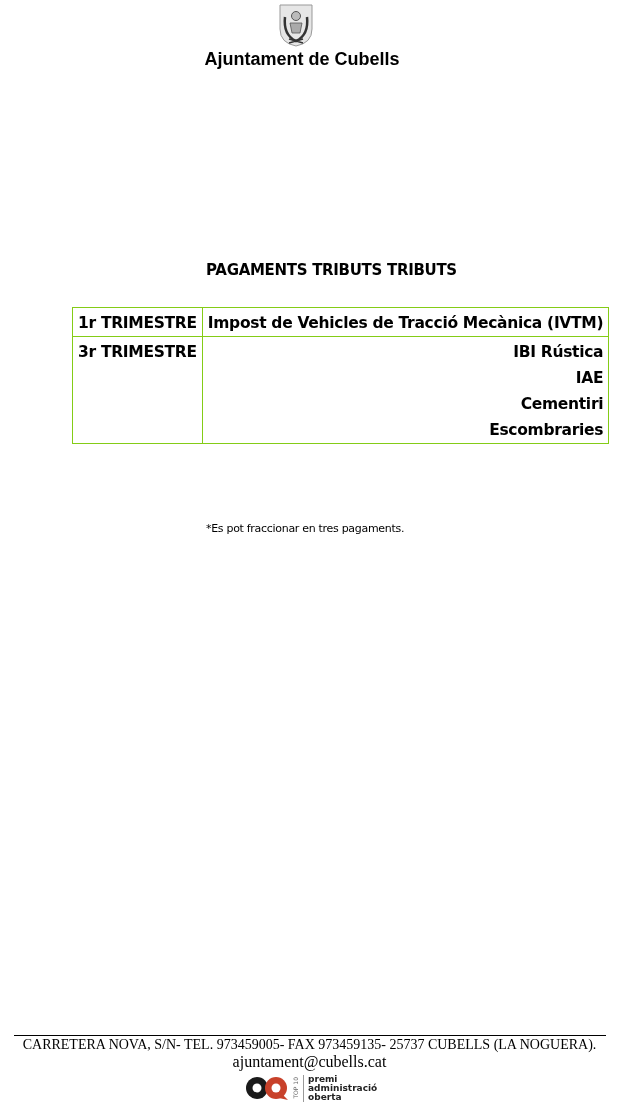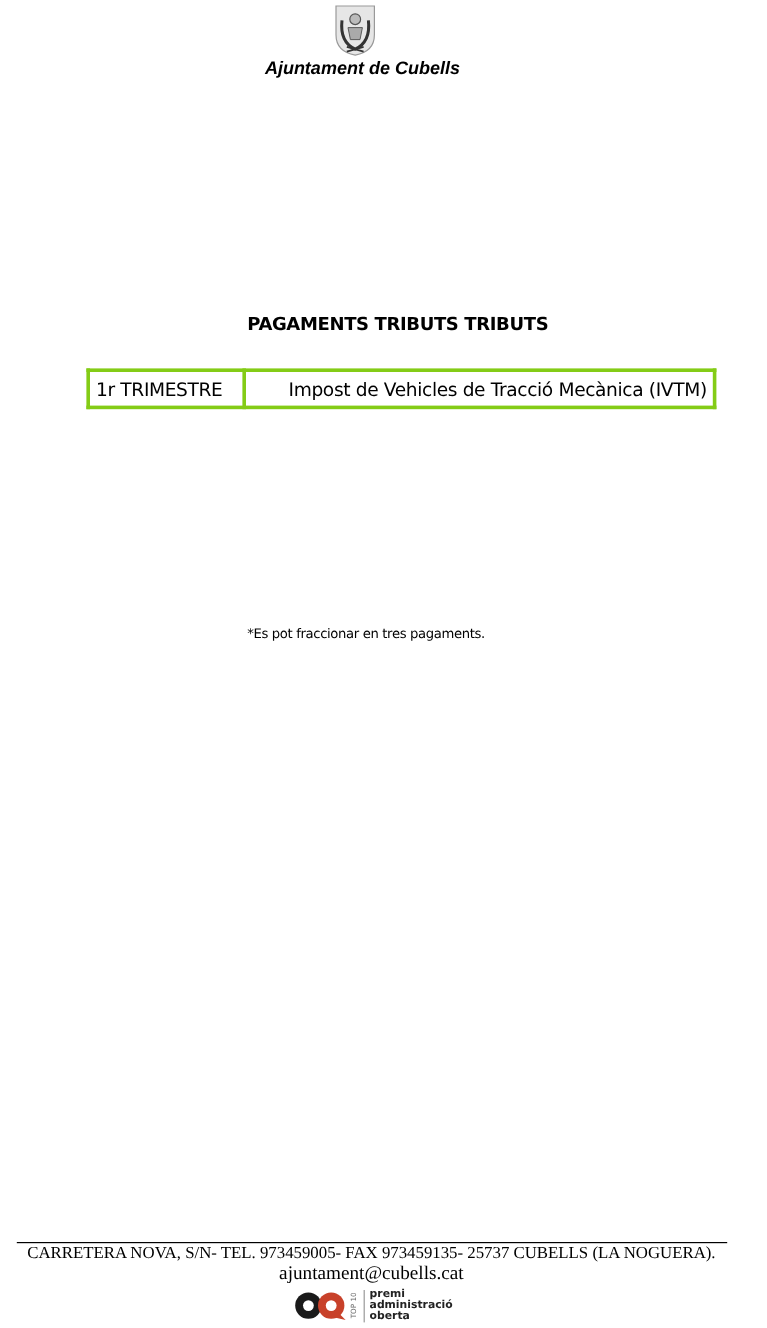--- a/index.html
+++ b/index.html
@@ -1,24 +1,24 @@
 <!DOCTYPE html>
 <html><head>
 <meta charset="utf-8">
 <style>
   html, body { margin:0; padding:0; background:#fff; }
   body { width:639px; height:1107px; position:relative; overflow:hidden; color:#000; }
   .logo { position:absolute; left:278px; top:3px; width:36px; height:44px; }
   .org-name { position:absolute; left:0; width:604px; top:49px; text-align:center;
-    font-family:"Liberation Sans", sans-serif; font-weight:bold; font-size:15px;font-style:italic; }
+    font-family:"Liberation Sans", sans-serif; font-weight:bold; font-size:18px; }
   .doc-title { position:absolute; left:206px; top:261px;
     font-family:"DejaVu Sans", sans-serif; font-weight:bold; font-size:15px; letter-spacing:-0.3px; }
   table.tributs { position:absolute; left:72px; top:307px; width:525px; border-collapse:collapse;
     font-family:"DejaVu Sans", sans-serif; font-size:15.5px; letter-spacing:-0.3px; }
-  table.tributs td { border:3px solid #84cc16; vertical-align:top; padding:2px 5px 0 5px; line-height:26px; }
+  table.tributs td { border:1px solid #84cc16; vertical-align:top; padding:2px 5px 0 5px; line-height:26px;font-weight:bold; }
   table.tributs td.period { width:117px; white-space:nowrap; }
   table.tributs td.items div { white-space:nowrap;text-align:right; }
   .note { position:absolute; left:206px; top:522px;
     font-family:"DejaVu Sans", sans-serif; font-size:11px; letter-spacing:-0.3px; }
   .footer-rule { position:absolute; left:14px; width:592px; top:1035px; border-top:1px solid #000; }
   .footer-addr { position:absolute; left:0; width:619px; top:1037px; text-align:center;
     font-family:"Liberation Serif", serif; font-size:14px; }
   .footer-mail { position:absolute; left:0; width:619px; top:1053px; text-align:center;
     font-family:"Liberation Serif", serif; font-size:16px; }
   .badge { position:absolute; left:245px; top:1073px; height:30px; display:flex; align-items:center; }
@@ -40,20 +40,29 @@
 <div class="doc-title">PAGAMENTS TRIBUTS TRIBUTS</div>
 
 <table class="tributs">
   <tbody>
       <tr>
     <td class="period">1r TRIMESTRE</td>
     <td class="items">
       <div>Impost de Vehicles de Tracció Mecànica (IVTM)</div>
     </td>
   </tr>
+  <tr>
+    <td class="period">3r TRIMESTRE</td>
+    <td class="items">
+      <div>IBI Rústica</div>
+      <div>IAE</div>
+      <div>Cementiri</div>
+      <div>Escombraries</div>
+    </td>
+  </tr>
 </tbody>
   </table>
 
 <div class="note">*Es pot fraccionar en tres pagaments.</div>
 
 <div class="footer-rule"></div>
 <div class="footer-addr">CARRETERA NOVA, S/N- TEL. 973459005- FAX 973459135- 25737 CUBELLS (LA NOGUERA).</div>
 <div class="footer-mail">ajuntament@cubells.cat</div>
 
 <div class="badge">

